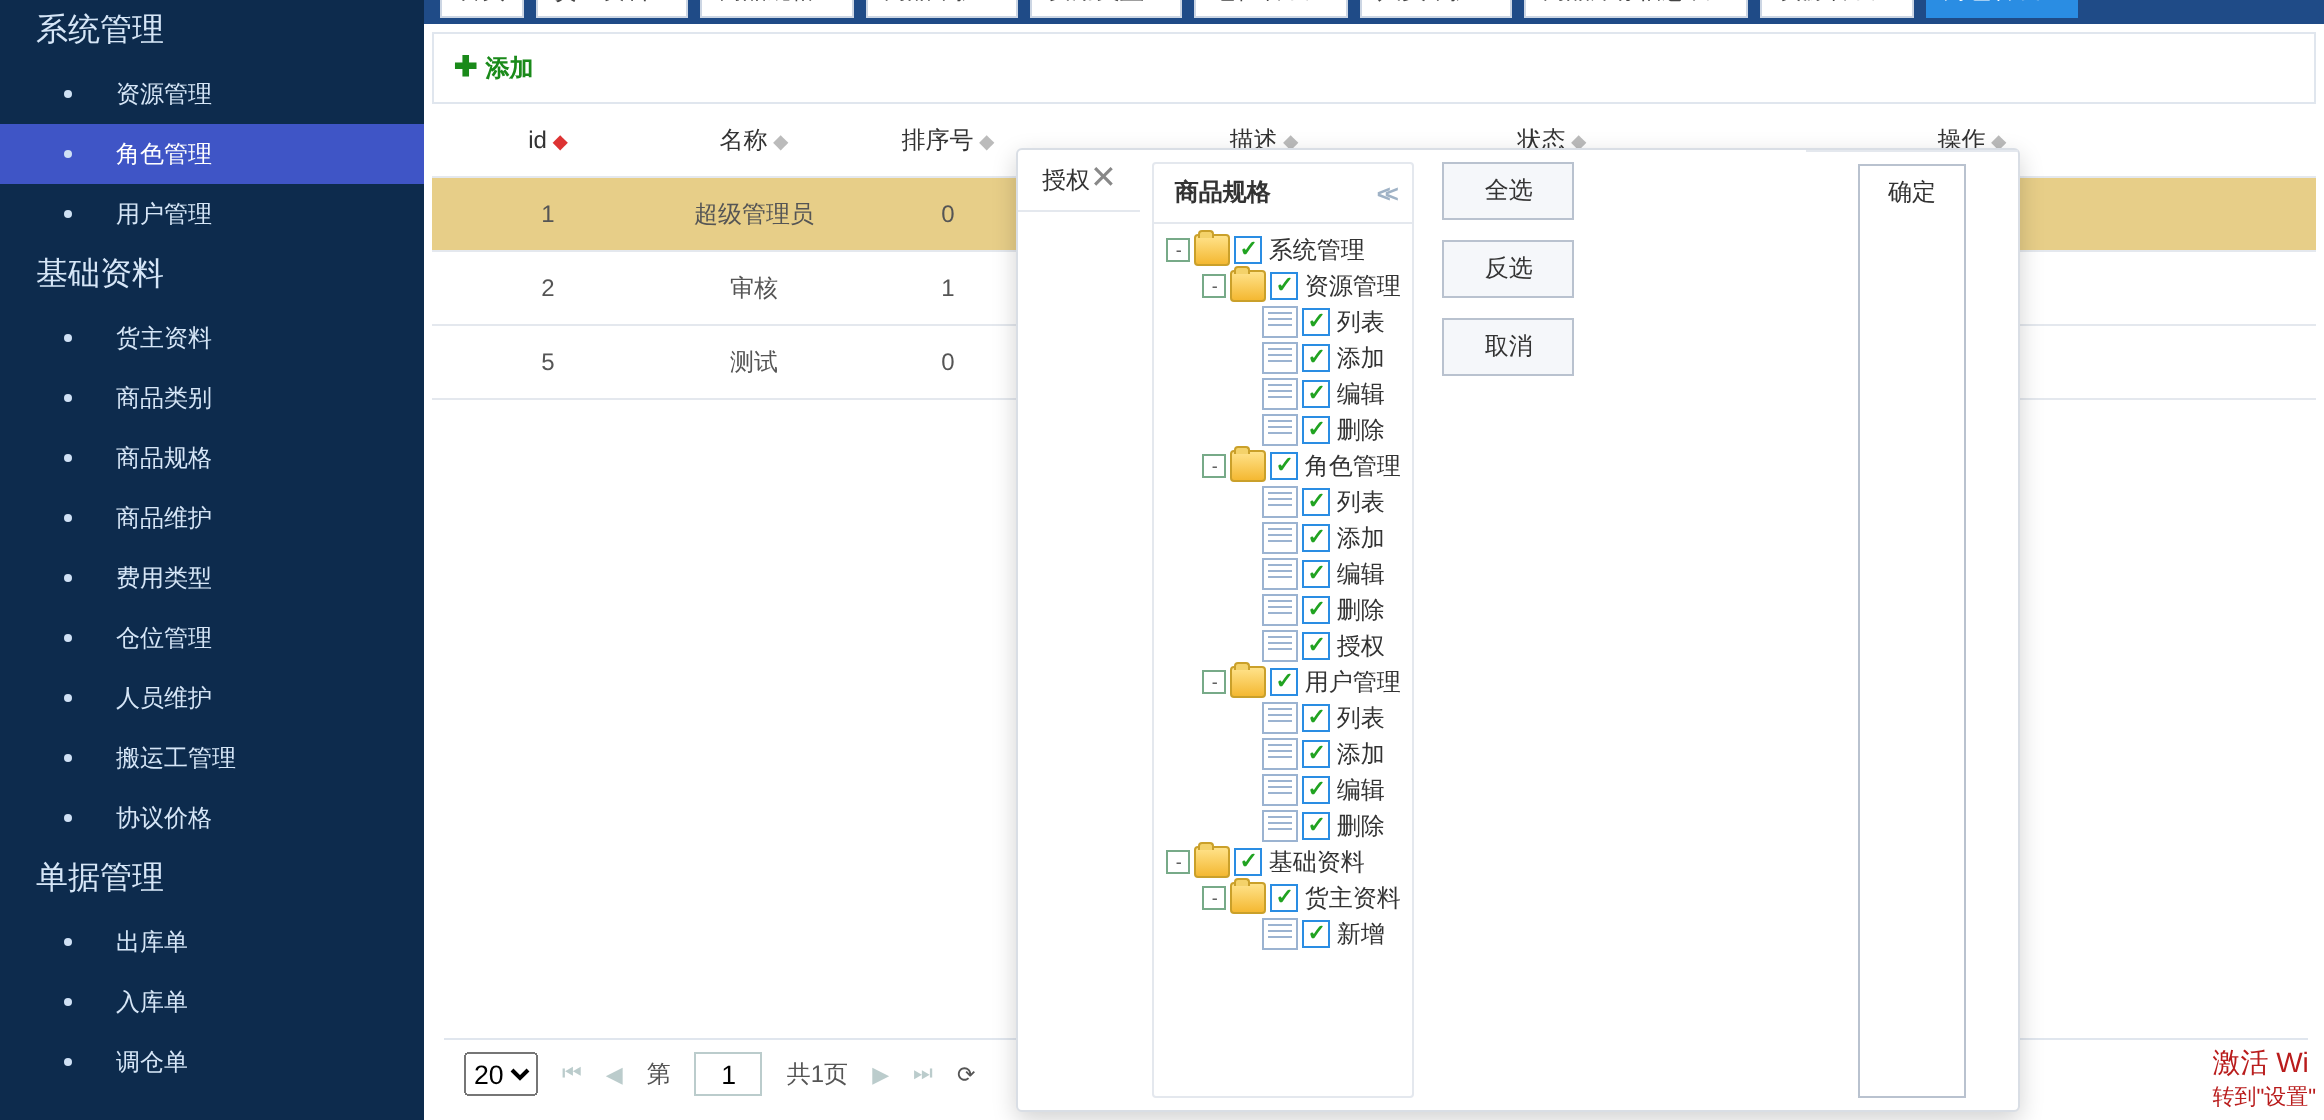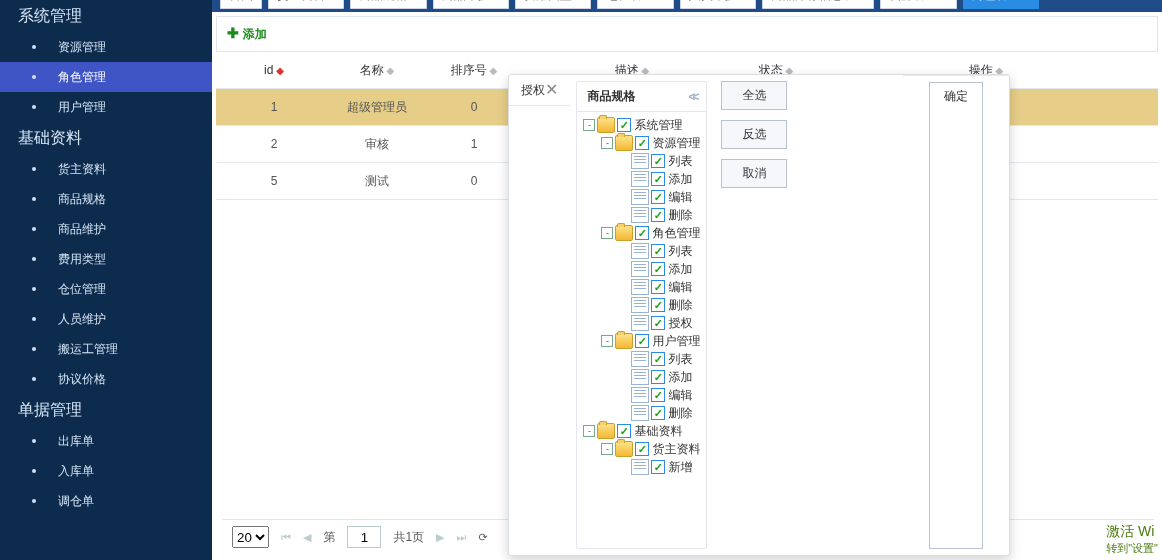--- a/index.html
+++ b/index.html
@@ -58,21 +58,21 @@
   .ico.folder::before{content:"";position:absolute;top:-3px;left:1px;width:6px;height:3px;background:#f4d26a;border:1px solid #caa02a;border-bottom:none;border-radius:2px 2px 0 0;}
   .ico.doc{border:1px solid #9bb3d1;background:#fff;position:relative;}
   .ico.doc::after{content:"";position:absolute;left:2px;right:2px;top:2px;height:1px;background:#9bb3d1;box-shadow:0 3px 0 #9bb3d1,0 6px 0 #9bb3d1;}
   .tn .cb{width:12px;height:12px;border:1px solid #2a8de3;margin-right:3px;display:inline-flex;align-items:center;justify-content:center;color:#21a321;font-size:11px;font-weight:bold;}
   .tn .lbl{color:#333;}
   .side-btns{width:180px;padding:6px 8px;}
   .sbtn{display:block;border:1px solid #b9c2cf;background:#f5f7fa;padding:5px 10px;margin-bottom:10px;cursor:pointer;width:44px;text-align:center;}
   .m-foot{border-top:1px solid #e4e8ee;display:flex;justify-content:flex-end;padding:6px 26px;}
   .ok-btn{border:1px solid #b9c2cf;background:#fff;padding:5px 14px;cursor:pointer;}
   
-  .wm{position:absolute;right:4px;bottom:4px;color:#4d7c0f;font-size:14px;pointer-events:none;}
+  .wm{position:absolute;right:4px;bottom:4px;color:#b91c1c;font-size:14px;pointer-events:none;}
   .wm .s{font-size:11px;}
 </style>
 </head>
 <body>
 
 <div class="app">
 
   <div class="sidebar" id="sidebar">
       <div class="side-head">系统管理</div>
       <div class="side-item">
@@ -84,20 +84,24 @@
         <span>角色管理</span>
       </div>
       <div class="side-item">
         <span class="dot"></span>
         <span>用户管理</span>
       </div>
       <div class="side-head">基础资料</div>
       <div class="side-item">
         <span class="dot"></span>
         <span>货主资料</span>
+      </div>
+      <div class="side-item">
+        <span class="dot"></span>
+        <span>商品类别</span>
       </div>
       <div class="side-item">
         <span class="dot"></span>
         <span>商品规格</span>
       </div>
       <div class="side-item">
         <span class="dot"></span>
         <span>商品维护</span>
       </div>
       <div class="side-item">

